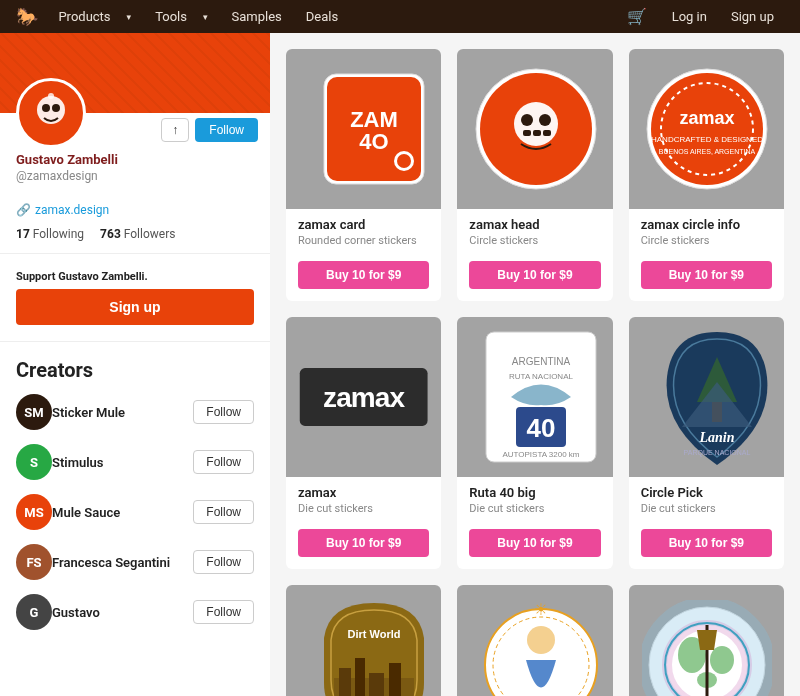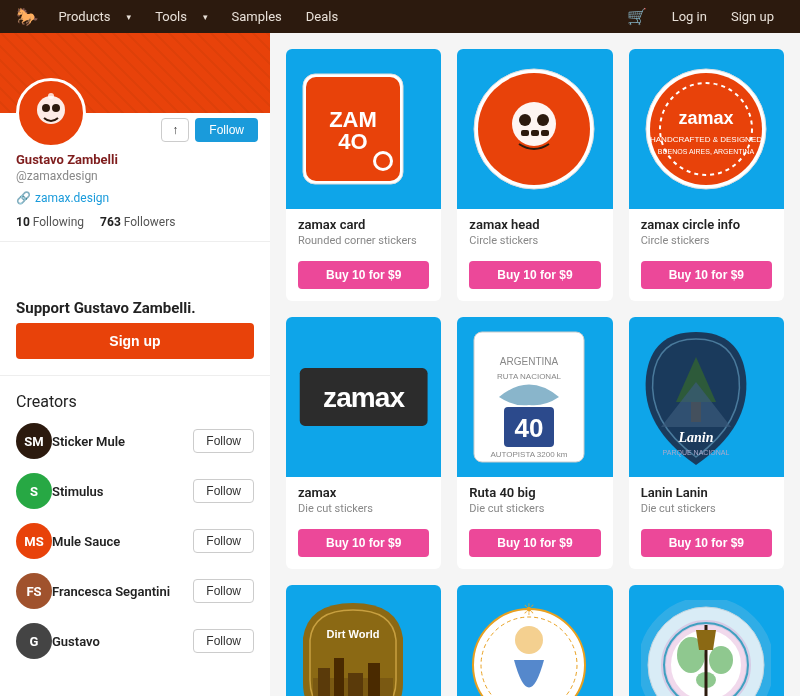--- a/index.html
+++ b/index.html
@@ -111,21 +111,21 @@
     }
     .profile-name {
       font-size: 13px;
       font-weight: 700;
       color: #7f1d1d;
       margin-bottom: 2px;
     }
     .profile-handle {
       font-size: 12px;
       color: #888;
-      margin-bottom: 8px;
+      margin-bottom: 20px;
     }
     .profile-link {
       font-size: 12px;
       color: #1a9bdb;
       display: flex;
       align-items: center;
       gap: 4px;
       margin-bottom: 10px;
       text-decoration: none;
     }
@@ -136,25 +136,24 @@
       color: #555;
     }
     .profile-stats span strong { color: #222; }
 
     .sidebar-divider { height: 1px; background: #eee; margin: 0; }
 
     .support-box {
       padding: 16px;
     }
     .support-title {
-      font-size: 15px;
+      font-size: 11px;
       font-weight: 700;
       color: #222;
       margin-bottom: 6px;
-      margin-top: 41px;
     }
     .support-text {
       font-size: 12px;
       color: #555;
       line-height: 1.5;
       margin-bottom: 12px;
     }
     .signup-btn {
       width: 100%;
       background: #e8420a;
@@ -164,22 +163,22 @@
       padding: 10px;
       font-size: 14px;
       font-weight: 600;
       cursor: pointer;
     }
 
     .creators-section {
       padding: 16px 16px 0;
     }
     .creators-title {
-      font-size: 16px;
-      font-weight: 400;
+      font-size: 20px;
+      font-weight: 700;
       color: #222;
       margin-bottom: 12px;
     }
     .creator-item {
       display: flex;
       align-items: center;
       margin-bottom: 14px;
     }
     .creator-avatar {
       width: 36px;
@@ -227,22 +226,22 @@
       display: flex;
       flex-direction: column;
       align-items: center;
       padding-bottom: 12px;
     }
     .product-image {
       width: 100%;
       height: 160px;
       display: flex;
       align-items: center;
-      justify-content: flex-start;
-      background: #0ea5e9;
+      justify-content: flex-end;
+      background: #a3a3a3;
       padding: 12px;
     }
     .product-info {
       padding: 8px 12px 4px;
       text-align: left;
       width: 100%;
     }
     .product-name {
       font-size: 13px;
       font-weight: 600;
@@ -326,21 +325,21 @@
 
     <div class="profile-info">
       <div class="profile-name">Gustavo Zambelli</div>
       <div class="profile-handle">@zamaxdesign</div>
       <a class="profile-link">
         <span>🔗</span>
         <span>zamax.design</span>
       </a>
       <div class="profile-stats">
         <span>
-          <strong>10</strong> <span>Following</span>
+          <strong>17</strong> <span>Following</span>
         </span>
         <span>
           <strong>763</strong> <span>Followers</span>
         </span>
       </div>
     </div>
 
     <div class="sidebar-divider"></div>
 
     <div class="support-box">
@@ -483,21 +482,21 @@
       <polygon points="55,30 35,75 75,75" fill="#2d5a3a"></polygon>
       <rect x="50" y="75" width="10" height="20" fill="#5a3a1a"></rect>
 
       <polygon points="20,100 55,55 90,100" fill="#3a5a7a" opacity="0.7"></polygon>
 
       <text x="55" y="115" text-anchor="middle" fill="white" font-size="14" font-weight="700" font-family="Georgia, serif" font-style="italic">Lanin</text>
       <text x="55" y="128" text-anchor="middle" fill="#aac" font-size="7" font-family="Arial">PARQUE NACIONAL</text>
     </svg>
     </div>
     <div class="product-info">
-      <div class="product-name">Lanin Lanin</div>
+      <div class="product-name">Circle Pick</div>
       <div class="product-type">Die cut stickers</div>
     </div>
     <button class="buy-btn">Buy 10 for $9</button>
   </div>
         <div class="product-card">
     <div class="product-image">
       <svg width="110" height="135" viewBox="0 0 110 135">
 
       <path d="M55 5 Q100 5 105 40 L105 85 Q105 125 55 133 Q5 125 5 85 L5 40 Q10 5 55 5Z" fill="#8b6914"></path>
       <path d="M55 12 Q95 12 98 42 L98 82 Q98 118 55 126 Q12 118 12 82 L12 42 Q15 12 55 12Z" fill="none" stroke="#c8a040" stroke-width="1.5"></path>

